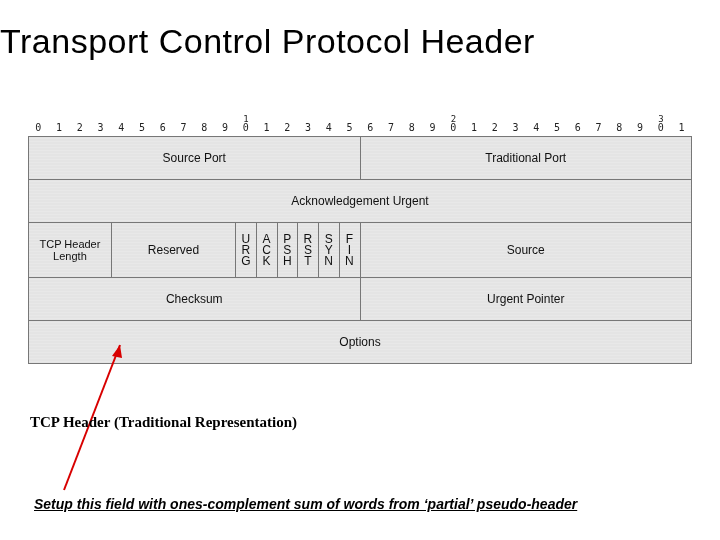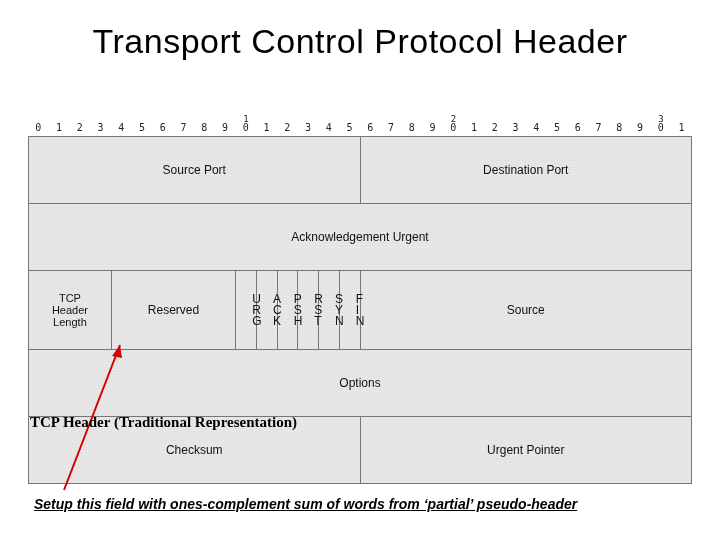--- a/index.html
+++ b/index.html
@@ -15,21 +15,21 @@
     position: relative;
     width: 720px;
     height: 540px;
     box-sizing: border-box;
   }
   .title {
     position: absolute;
     top: 22px;
     left: 0;
     width: 100%;
-    text-align: center;
+    text-align: left;
     font-size: 34px;
     font-weight: 400;
     color: #000;
     letter-spacing: 0.5px;
   }
   .diagram-wrap {
     position: absolute;
     top: 112px;
     left: 28px;
     width: 664px;
@@ -65,21 +65,21 @@
     width: 100%;
     table-layout: fixed;
   }
   .tcp-table td {
     border: 1px solid #777;
     font-family: Arial, sans-serif;
     font-size: 12px;
     color: #111;
     text-align: center;
     vertical-align: middle;
-    padding: 16px;
+    padding: 4px;
     height: 34px;
     background: #e8e8e8;
     background-image: repeating-linear-gradient(
       0deg,
       rgba(0,0,0,0.03) 0px,
       rgba(0,0,0,0.03) 1px,
       transparent 1px,
       transparent 3px
     );
   }
@@ -158,42 +158,42 @@
         <div class="bit-cell">1</div>
       </div>
 
     <table class="tcp-table">
       <colgroup>
         <col span="32">
       </colgroup>
       <tbody>
           <tr>
         <td colspan="16">Source Port</td>
-        <td colspan="16">Destination Port</td>
+        <td colspan="16">Traditional Port</td>
       </tr>
       <tr>
         <td colspan="32">Acknowledgement Urgent</td>
       </tr>
       <tr class="row-tall">
         <td colspan="4" style="font-size:11px;line-height:12px;">TCP Header Length</td>
         <td colspan="6">Reserved</td>
         <td colspan="1" class="flag-cell">U<br>R<br>G</td>
         <td colspan="1" class="flag-cell">A<br>C<br>K</td>
         <td colspan="1" class="flag-cell">P<br>S<br>H</td>
         <td colspan="1" class="flag-cell">R<br>S<br>T</td>
         <td colspan="1" class="flag-cell">S<br>Y<br>N</td>
         <td colspan="1" class="flag-cell">F<br>I<br>N</td>
         <td colspan="16">Source</td>
       </tr>
       <tr>
-        <td colspan="32">Options</td>
-      </tr>
-      <tr>
         <td colspan="16">Checksum</td>
         <td colspan="16">Urgent Pointer</td>
+      </tr>
+      <tr>
+        <td colspan="32">Options</td>
       </tr>
     </tbody>
       </table>
   </div>
 
   <svg class="arrow" width="720" height="540">
     <line x1="64" y1="490" x2="120" y2="345" stroke="#d80000" stroke-width="2"></line>
     <polygon points="120,345 112,356 122,358" fill="#d80000"></polygon>
   </svg>
 

